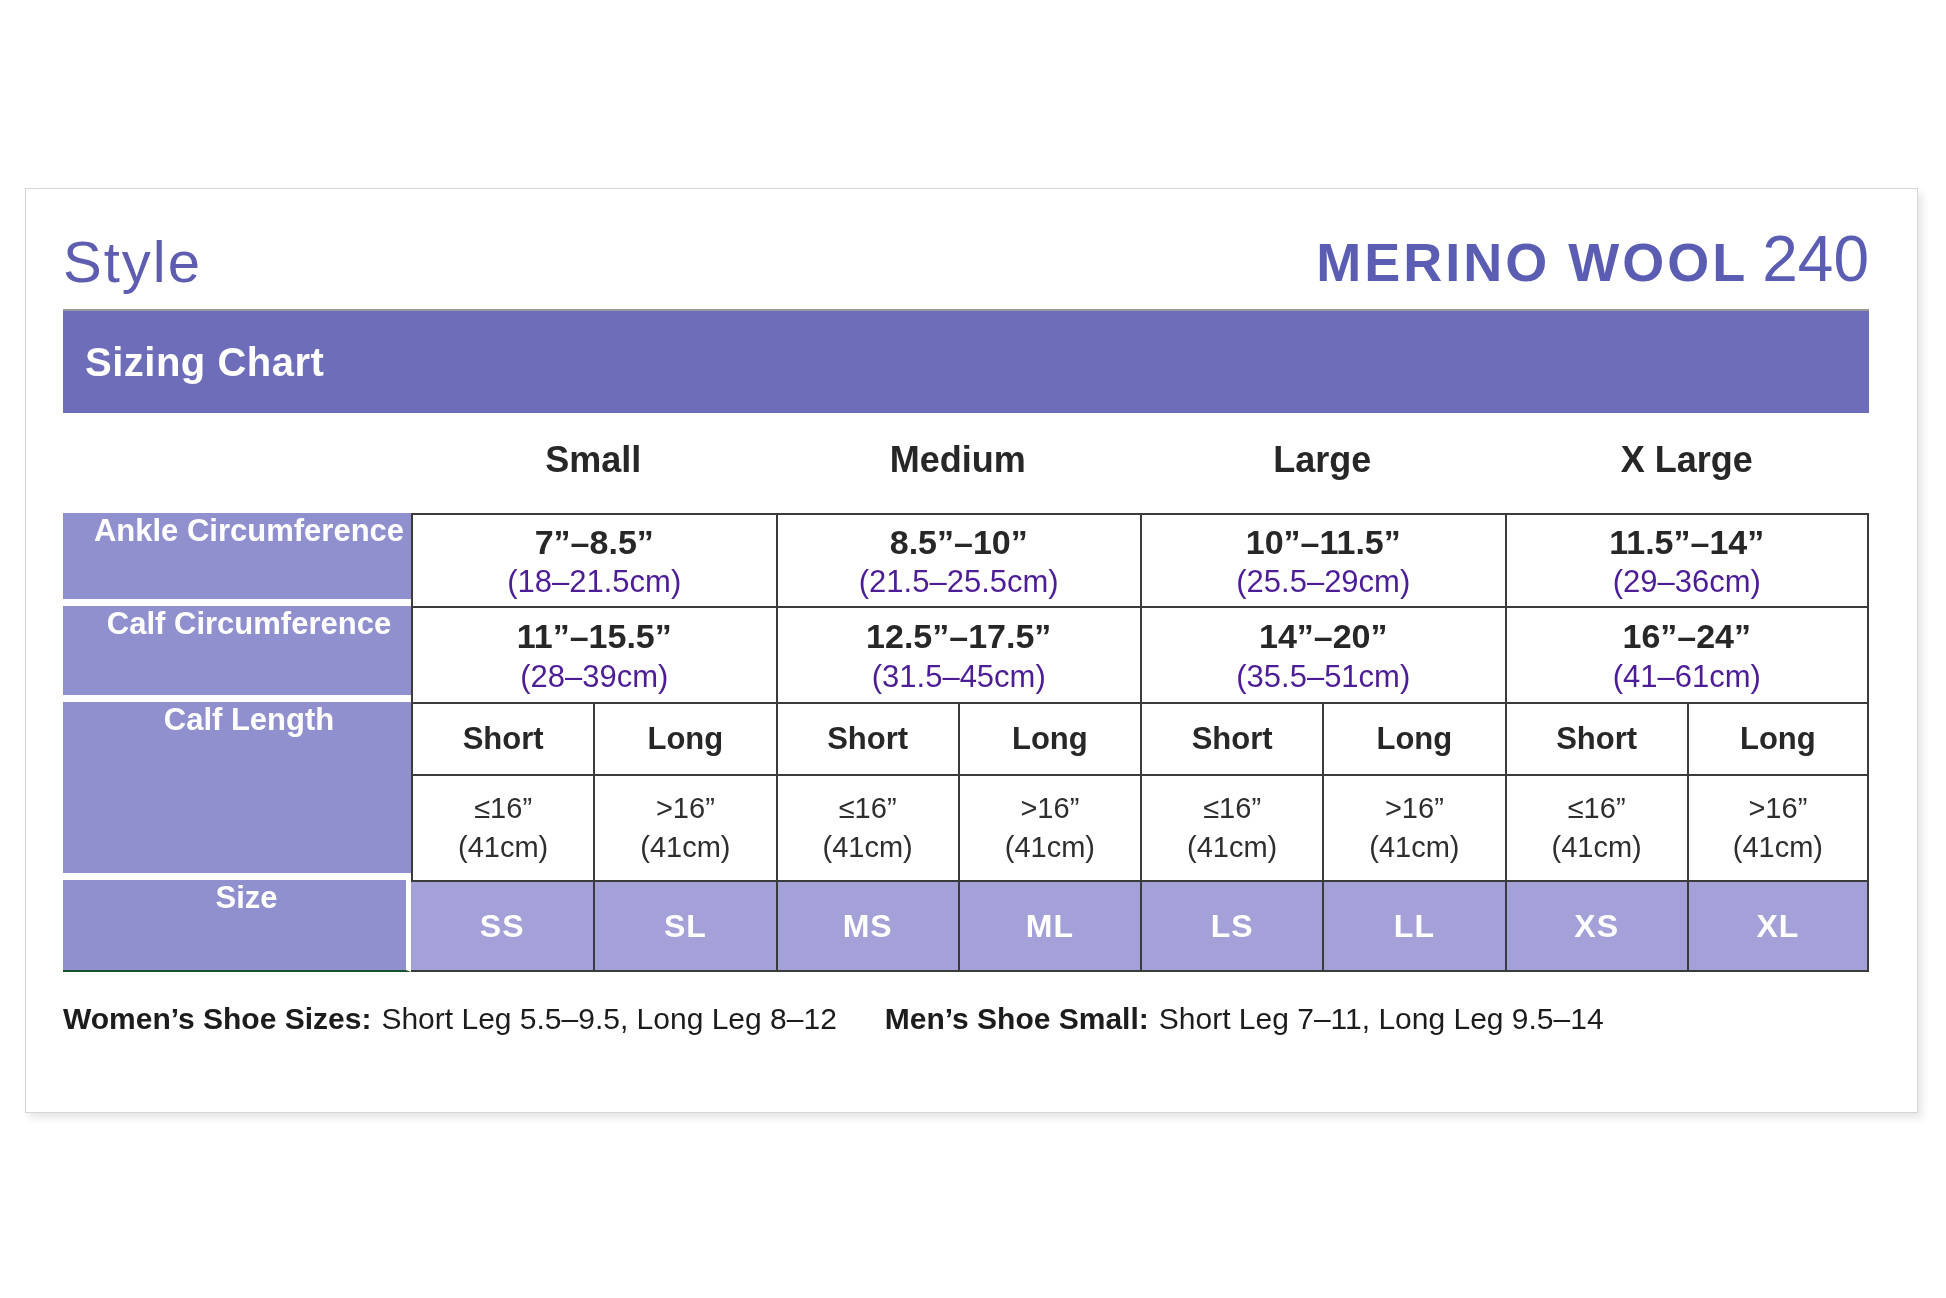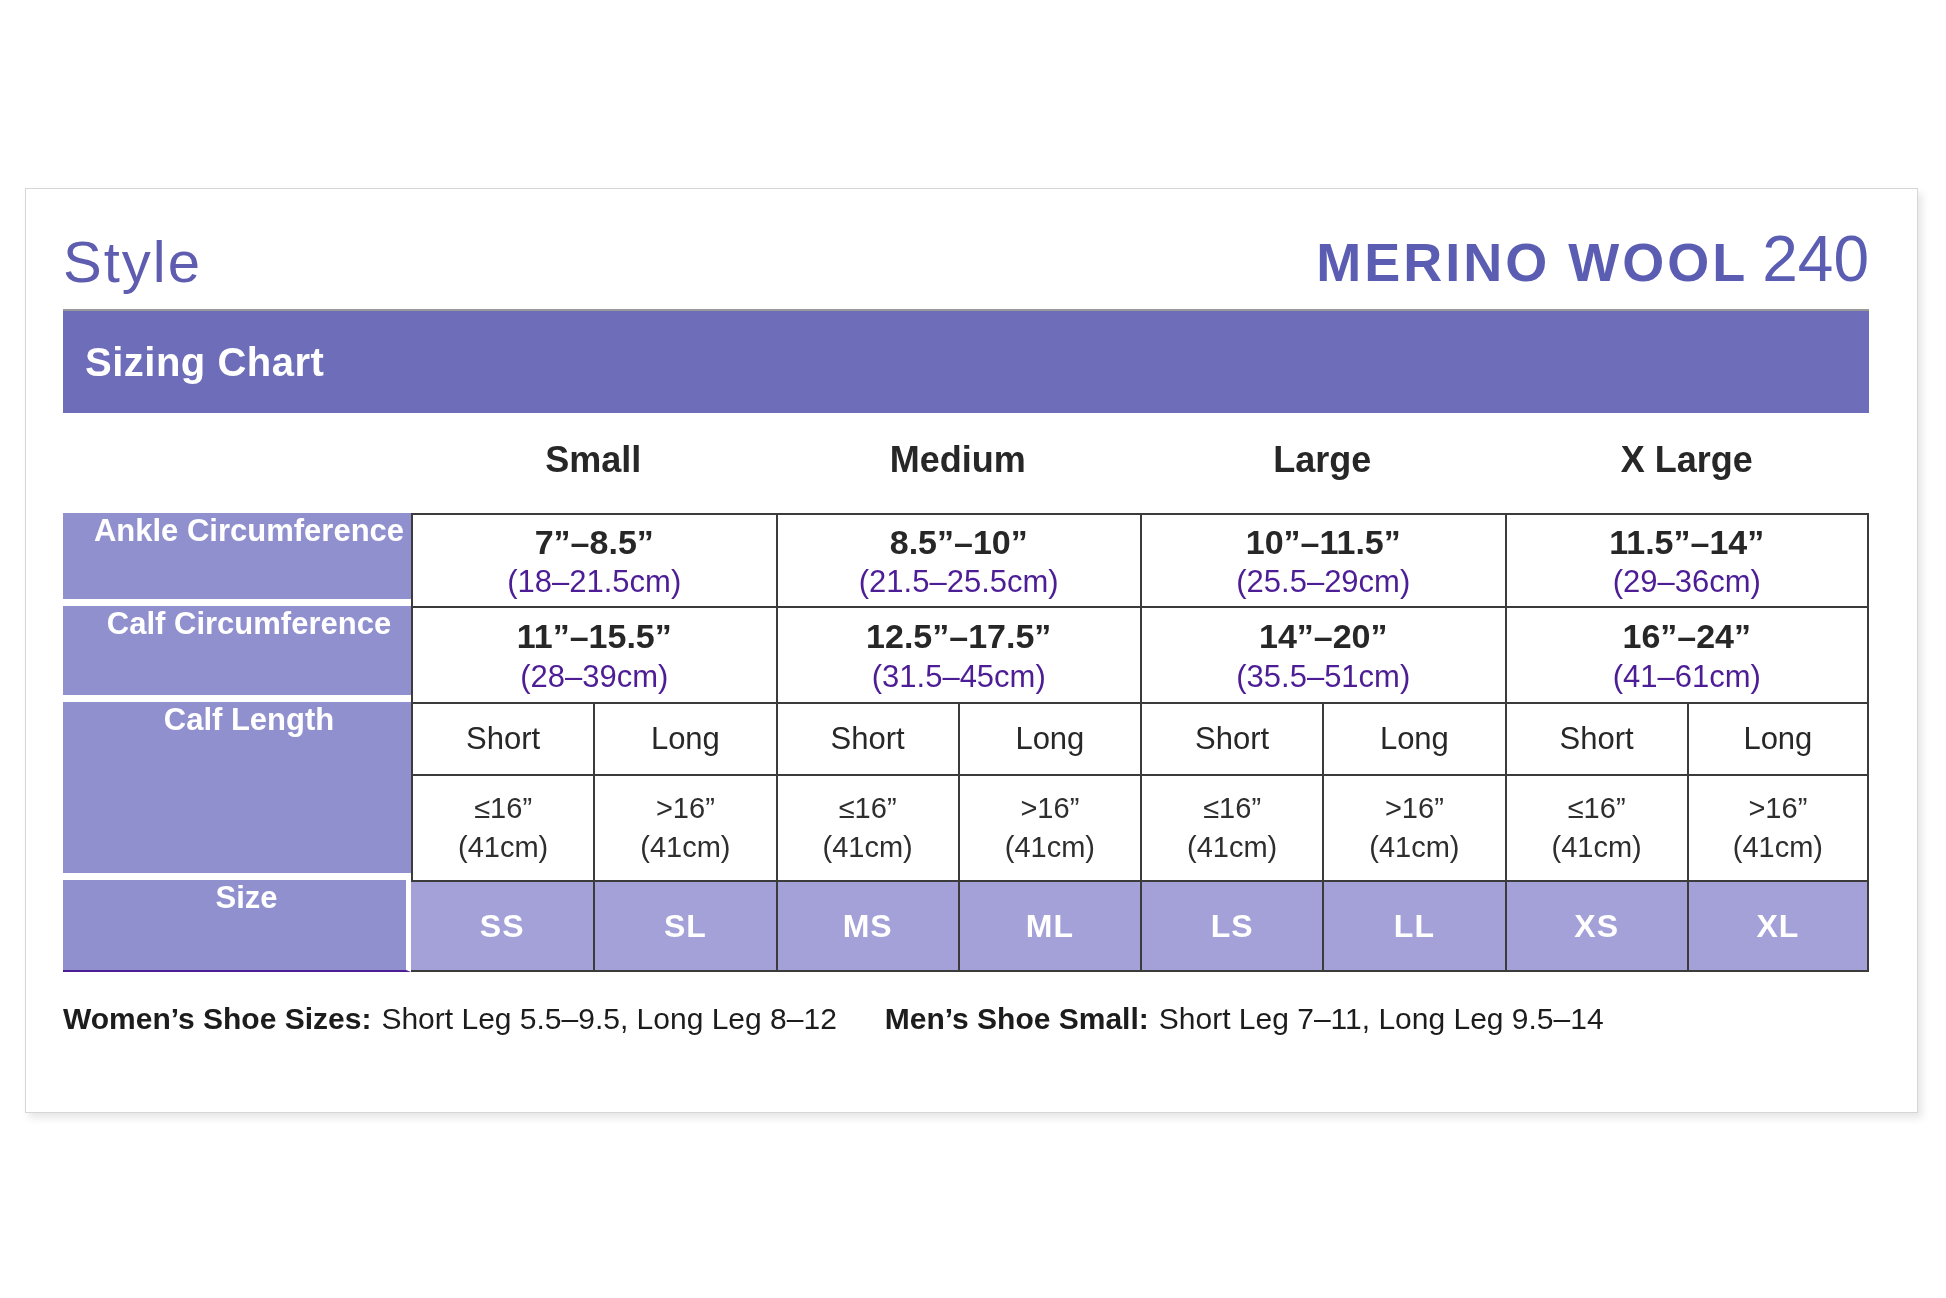--- a/index.html
+++ b/index.html
@@ -87,32 +87,32 @@
     font-size: 31px;
     font-weight: 700;
     display: flex;
     align-items: center;
     justify-content: flex-start;
     padding-left: 24px;
     border-bottom: 7px solid #ffffff;
   }
   .lbl.span2 { grid-row: span 2; }
   .lbl.lbl-size {
-    border-bottom: 2px solid #4c1d95;
+    border-bottom: 2px solid #14532d;
     border-right: 5px solid #ffffff;
   }
   .data {
     border-top: 2px solid #3b3b3b;
     border-left: 2px solid #3b3b3b;
   }
   .data.last { border-right: 2px solid #3b3b3b; }
   .circ { grid-column: span 2; }
   .line1 { font-size: 34px; font-weight: 700; line-height: 1.25; }
   .line2 { font-size: 31px; font-weight: 400; line-height: 1.2; color: #4c1d95; }
-  .subhead { font-size: 31px; font-weight: 400; }
+  .subhead { font-size: 31px; font-weight: 700; }
   .val { font-size: 29px; font-weight: 400; line-height: 1.35; color: #2e2e2e; }
   .sizecell {
     background: #a3a1d8;
     color: #ffffff;
     font-size: 32px;
     font-weight: 700;
     letter-spacing: 1px;
     border-bottom: 2px solid #3b3b3b;
   }
   .sizecell.nolb { border-left: none; }

